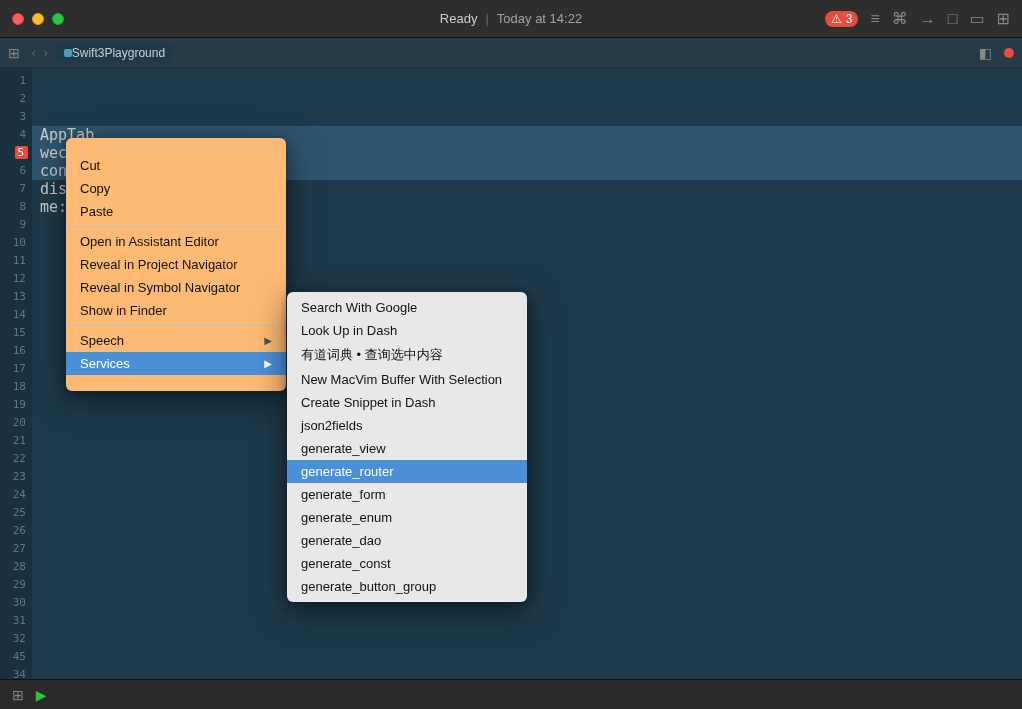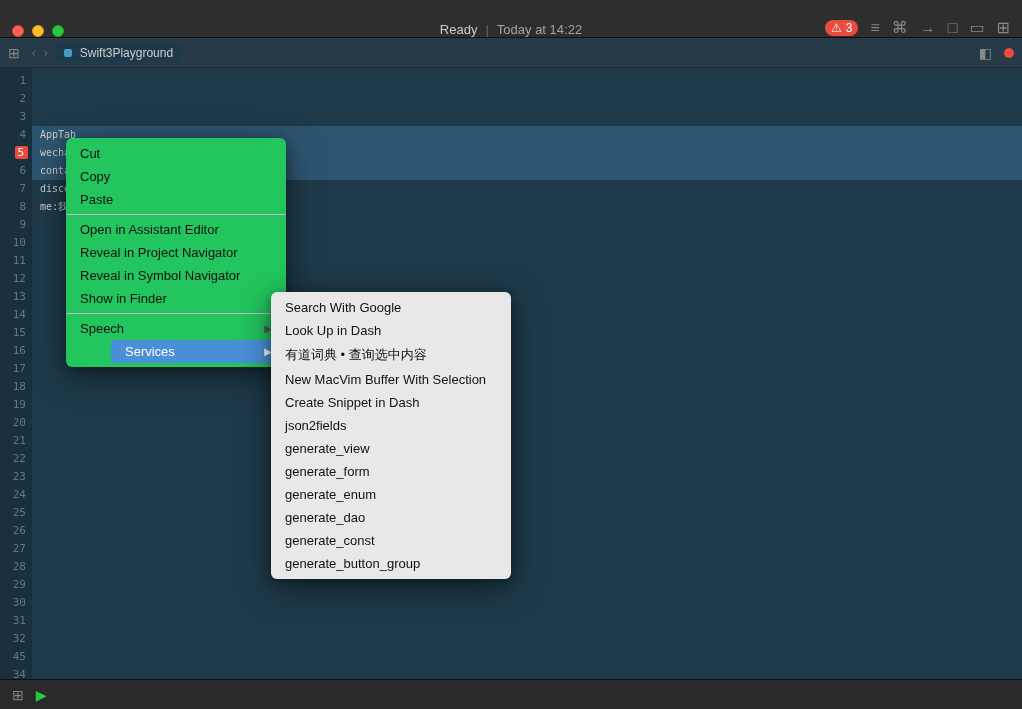--- a/index.html
+++ b/index.html
@@ -11,21 +11,21 @@
       height: 709px;
       overflow: hidden;
       position: relative;
     }
 
     
     .titlebar {
       height: 38px;
       background: #2e2e2e;
       display: flex;
-      align-items: flex-end;
+      align-items: center;
       position: relative;
       border-bottom: 1px solid #111;
     }
     .traffic-lights {
       display: flex;
       gap: 8px;
       padding-left: 12px;
     }
     .traffic-light {
       width: 12px;
@@ -88,21 +88,21 @@
       font-size: 14px;
       margin-right: 4px;
     }
     .tab-nav-arrow {
       color: #666;
       font-size: 12px;
     }
     .tab-item {
       display: flex;
       align-items: center;
-      gap: 8px;
+      gap: 0;
       padding: 2px 8px;
       background: #1e3a4a;
       border-radius: 4px;
       color: #ccc;
       font-size: 12px;
     }
     .tab-dot {
       width: 8px;
       height: 8px;
       background: #4a9cc7;
@@ -152,21 +152,21 @@
       padding: 0 4px 0 2px;
       margin-right: -2px;
     }
 
     
     .code-area {
       flex: 1;
       background: #1e3a4a;
       padding-top: 4px;
       font-family: "SF Mono", "Menlo", monospace;
-      font-size: 10px;
+      font-size: 15px;
       line-height: 18px;
       color: #ccc;
       position: relative;
       overflow: hidden;
     }
     .code-line {
       padding-left: 8px;
       white-space: pre;
       position: relative;
     }
@@ -192,60 +192,59 @@
     .status-play {
       color: #28c840;
       font-size: 14px;
     }
 
     
     .context-menu {
       position: absolute;
       top: 138px;
       left: 66px;
-      background: #22c55e;
+      background: #fdba74;
       border-radius: 6px;
       box-shadow: 0 8px 32px rgba(0,0,0,0.5), 0 2px 8px rgba(0,0,0,0.3);
       min-width: 220px;
-      padding: 4px 0;
+      padding: 16px 0;
       z-index: 100;
     }
     .context-menu-item {
       display: flex;
       align-items: center;
       justify-content: space-between;
       padding: 4px 14px;
       color: #111;
       font-size: 13px;
       cursor: pointer;
       white-space: nowrap;
     }
     .context-menu-item:hover, .context-menu-item.active {
       background: #4a90d9;
       color: white;
-      margin-left: 45px;
     }
     .context-menu-separator {
       height: 1px;
       background: #c0c0c0;
       margin: 3px 0;
     }
     .context-menu-item .submenu-arrow {
       color: #555;
       font-size: 10px;
     }
     .context-menu-item.active .submenu-arrow {
       color: white;
     }
 
     
     .submenu {
       position: absolute;
       top: 292px;
-      left: 271px;
+      left: 287px;
       background: #e8e8e8;
       border-radius: 6px;
       box-shadow: 0 8px 32px rgba(0,0,0,0.5), 0 2px 8px rgba(0,0,0,0.3);
       min-width: 240px;
       padding: 4px 0;
       z-index: 101;
     }
     .submenu-item {
       display: flex;
       align-items: center;
@@ -405,20 +404,23 @@
   </div>
   <div class="submenu-item">
     <span>Create Snippet in Dash</span>
   </div>
   <div class="submenu-item">
     <span>json2fields</span>
   </div>
   <div class="submenu-item">
     <span>generate_view</span>
   </div>
+  <div class="submenu-item highlighted">
+    <span>generate_router</span>
+  </div>
   <div class="submenu-item">
     <span>generate_form</span>
   </div>
   <div class="submenu-item">
     <span>generate_enum</span>
   </div>
   <div class="submenu-item">
     <span>generate_dao</span>
   </div>
   <div class="submenu-item">

